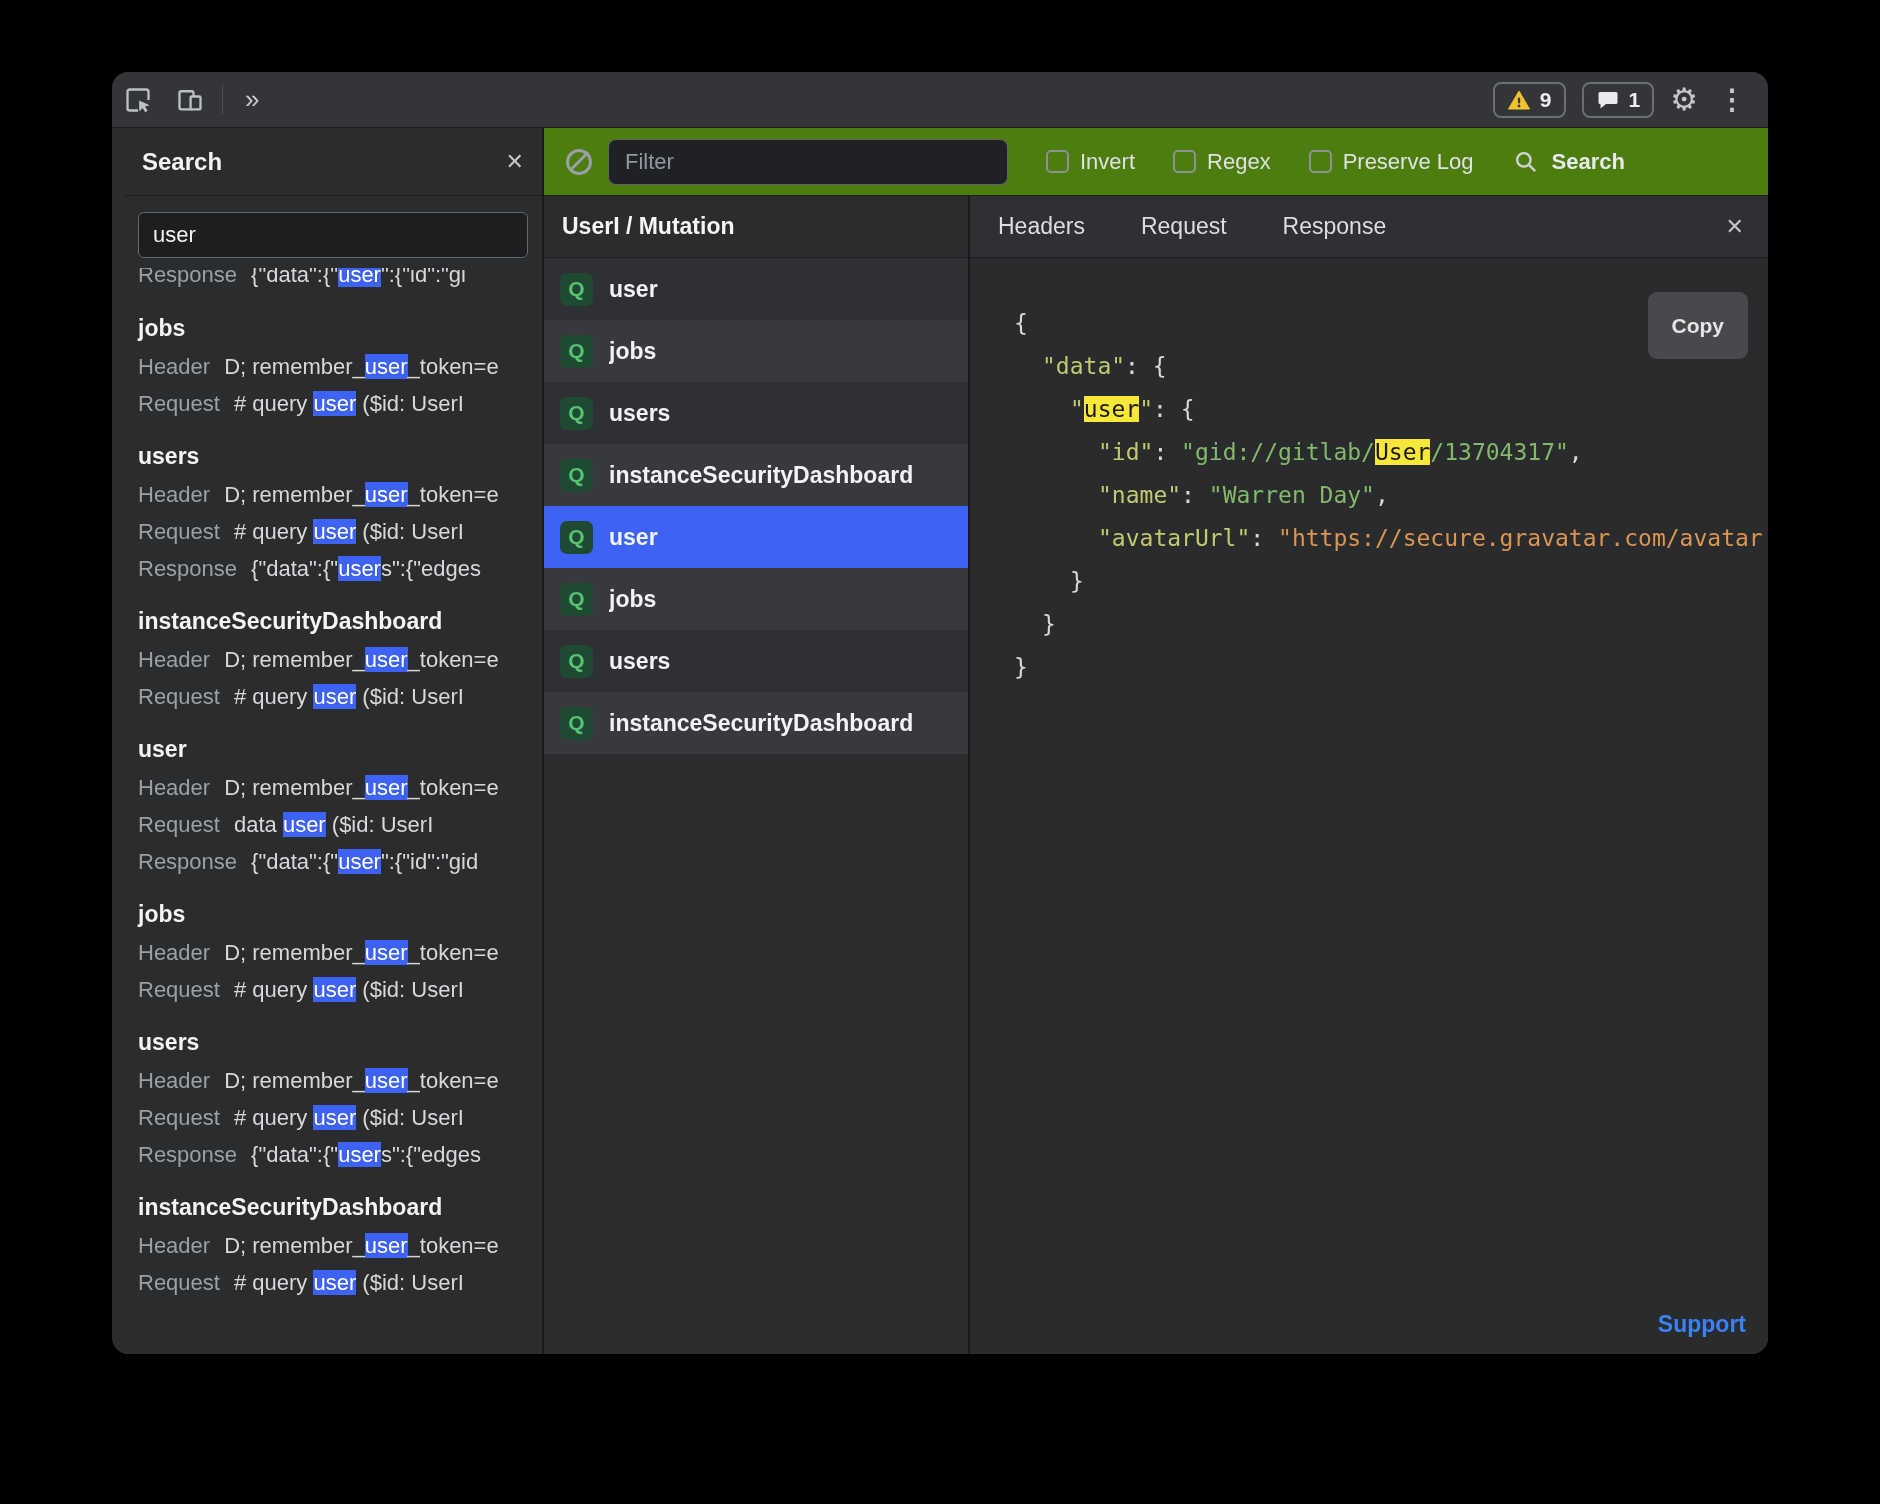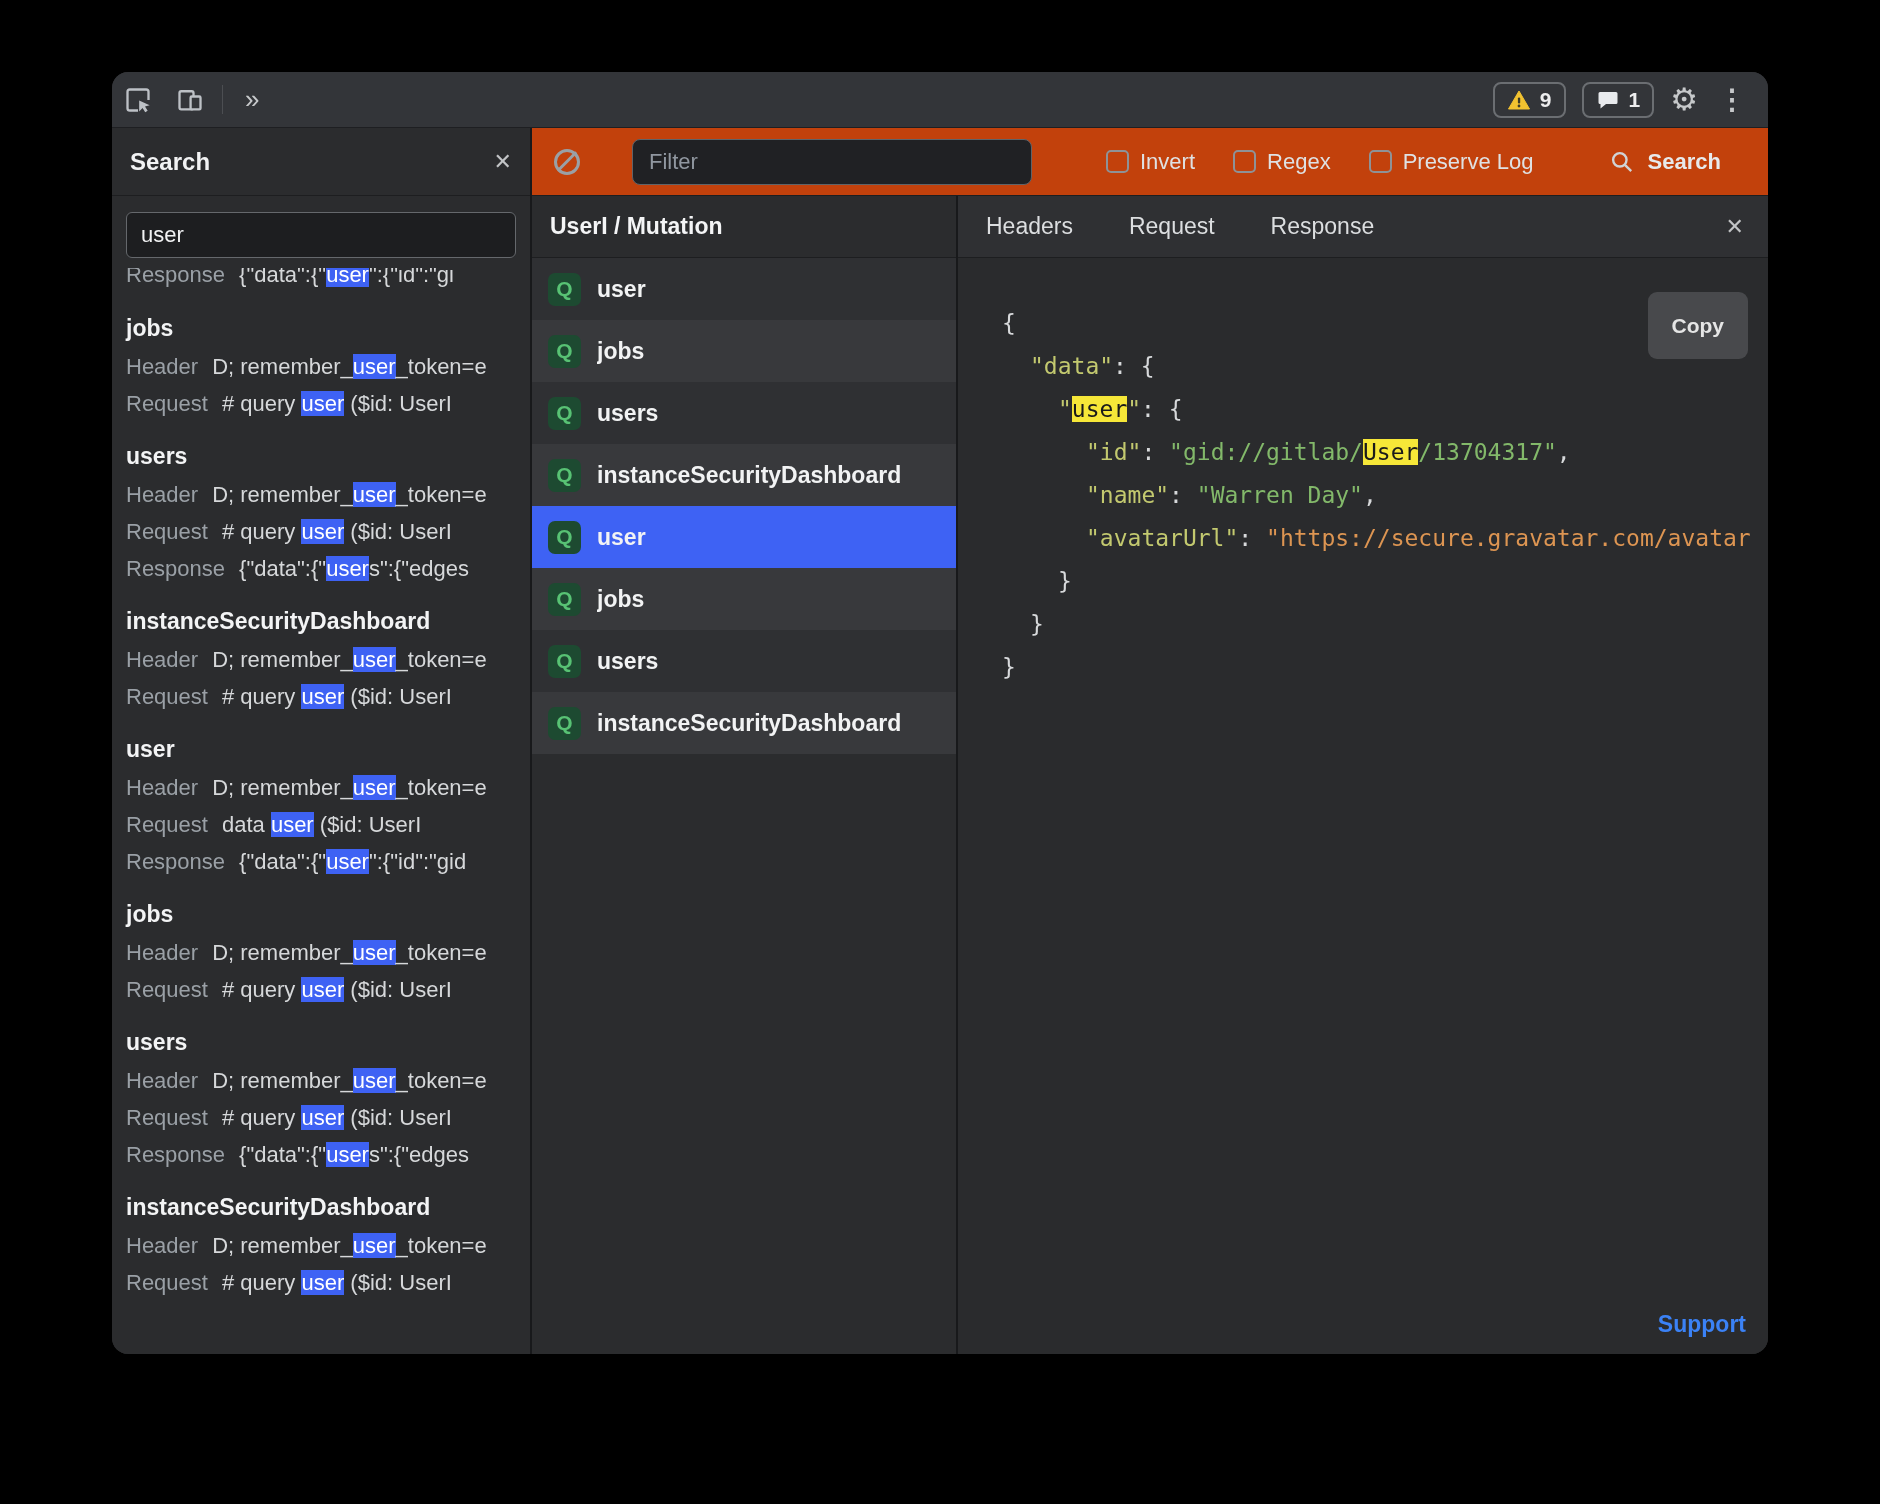--- a/index.html
+++ b/index.html
@@ -28,39 +28,39 @@
   .vsep { width: 1px; background: #4c4e52; margin: 13px 6px; }
   #dt-tabs { display: flex; align-items: stretch; }
   .dt-tab { display: flex; align-items: center; padding: 0 25px; font-size: 22px; color: #d4d6d8; white-space: nowrap; }
   .dt-tab.active { background: #000; color: #fff; }
   .chev { display: flex; align-items: center; font-size: 26px; padding: 0 16px; color: #c8cacc; }
   .right-tools { margin-left: auto; display: flex; align-items: center; gap: 16px; padding-right: 18px; }
   .pill { display: flex; align-items: center; gap: 9px; border: 2px solid #6b6e72; border-radius: 8px; padding: 4px 12px; color: #ededee; font-size: 21px; font-weight: bold; }
   .gear { font-size: 31px; color: #c6c8ca; line-height: 1; }
   .kebab { font-size: 28px; color: #c6c8ca; font-weight: bold; padding: 0 4px; }
   
-  .content { flex: 1; display: flex; min-height: 0; }
+  .content { flex: 1; display: flex; min-height: 0; margin-left: 12px; }
   
   .left-panel { width: 420px; flex: 0 0 auto; background: #2b2c2e; border-right: 2px solid #18191b; display: flex; flex-direction: column; min-height: 0; }
   .left-header { height: 68px; flex: 0 0 auto; display: flex; align-items: center; padding: 0 18px; border-bottom: 1px solid #1d1e20; }
   .panel-title { font-size: 24px; font-weight: bold; color: #f2f3f4; }
   .close-x { margin-left: auto; font-size: 22px; color: #c2c4c6; cursor: default; }
   .search-input-wrap { padding: 16px 14px 6px; }
   .search-input { width: 100%; height: 46px; background: #1d1e20; border: 1px solid #65686c; border-radius: 6px; color: #f1f2f3; font-size: 22px; padding: 0 14px; font-family: inherit; outline: none; }
   .results { flex: 1; min-height: 0; overflow: hidden; padding: 4px 14px 0; }
   .res-line { font-size: 22px; line-height: 37px; white-space: nowrap; color: #d6d8da; overflow: hidden; }
   .res-line .lbl { color: #9aa0a6; margin-right: 14px; }
   .hl-blue { background: #3e62f4; color: #fff; }
   .sec { margin-top: 14px; }
   .sec-title { font-size: 23px; font-weight: bold; color: #f3f4f5; line-height: 40px; }
   .clip-wrap { height: 26px; overflow: hidden; }
   .clip-wrap .res-line { margin-top: -12px; }
   
   .right-region { flex: 1; display: flex; flex-direction: column; min-width: 0; }
-  .filter-row { height: 68px; flex: 0 0 auto; display: flex; align-items: center; border-bottom: 1px solid #1d1e20; background: #c2410c; padding: 0 22px; gap: 36px; }
+  .filter-row { height: 68px; flex: 0 0 auto; display: flex; align-items: center; border-bottom: 1px solid #1d1e20; background: #4d7c0f; padding: 0 22px; }
   .block-icon { width: 26px; height: 26px; border: 3px solid #9aa0a6; border-radius: 50%; position: relative; flex: 0 0 auto; }
   .block-icon i { position: absolute; left: -3px; top: 8.5px; width: 26px; height: 3px; background: #9aa0a6; transform: rotate(-45deg); display: block; }
   .filter-input { width: 400px; height: 46px; background: #202124; border: 1px solid #606368; border-radius: 8px; font-size: 22px; color: #e8eaed; padding: 0 16px; margin-left: 16px; font-family: inherit; outline: none; }
   .filter-input::placeholder { color: #9097a0; }
   .filter-options { display: flex; gap: 38px; margin-left: 38px; }
   .chk-group { display: flex; align-items: center; gap: 11px; font-size: 22px; color: #dfe1e3; }
   .chk-box { width: 23px; height: 23px; border: 2px solid #8e9297; border-radius: 5px; background: transparent; flex: 0 0 auto; }
   .search-group { display: flex; align-items: center; gap: 12px; margin-left: 40px; font-size: 22px; font-weight: bold; color: #e7e9eb; }
   .split { flex: 1; display: flex; min-height: 0; }
   

